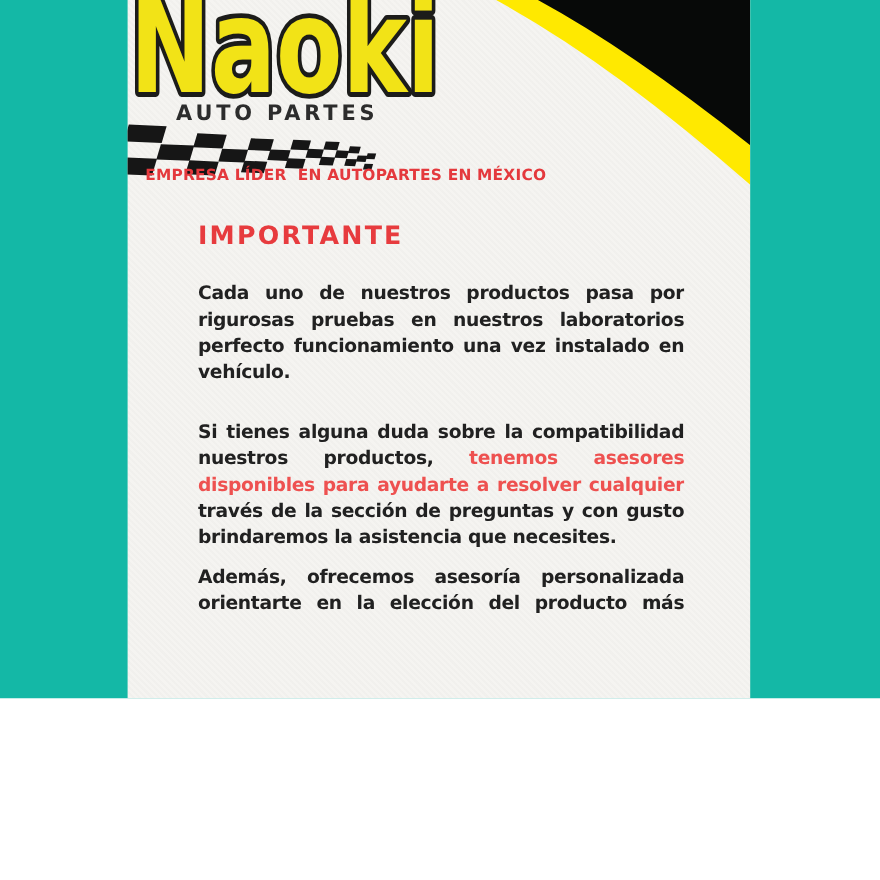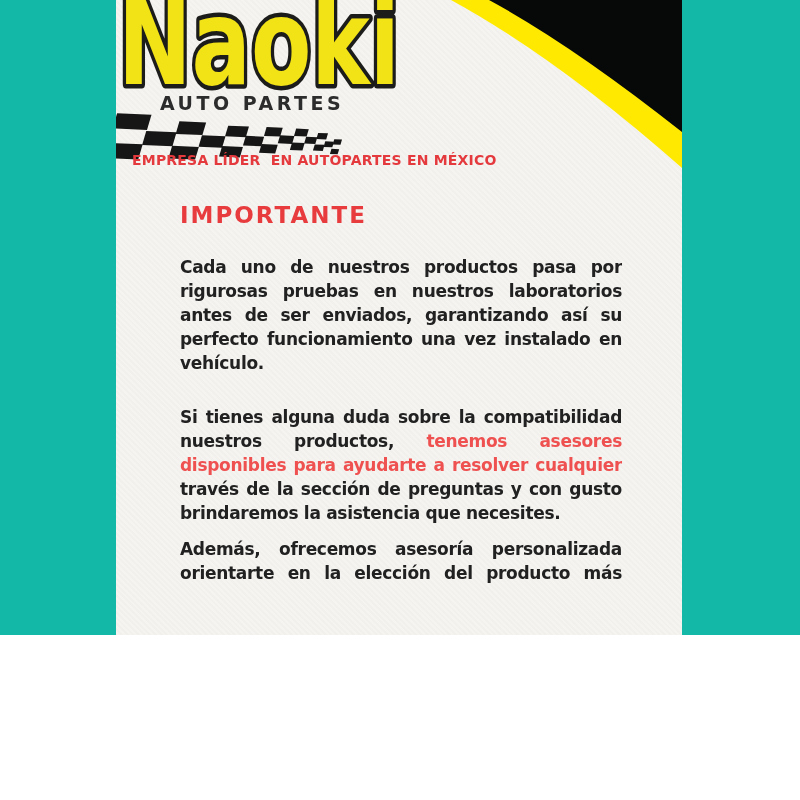--- a/index.html
+++ b/index.html
@@ -76,21 +76,20 @@
       </svg>
       <div class="tagline">EMPRESA LÍDER  EN AUTOPARTES EN MÉXICO</div>
     </header>
 
     <main class="content">
       <h1 class="heading">IMPORTANTE</h1>
       <div class="paragraphs" id="paragraphs">
           <div class="para">
             <div class="line"><span class="seg dark">Cada uno de nuestros productos pasa por</span></div>
             <div class="line"><span class="seg dark">rigurosas pruebas en nuestros laboratorios</span></div>
-            <div class="line"><span class="seg dark">antes de ser enviados, garantizando así su</span></div>
             <div class="line"><span class="seg dark">perfecto funcionamiento una vez instalado en tu</span></div>
             <div class="line last"><span class="seg dark">vehículo.</span></div>
           </div>
           <div class="para">
             <div class="line"><span class="seg dark">Si tienes alguna duda sobre la compatibilidad de</span></div>
             <div class="line"><span class="seg dark">nuestros productos, </span><span class="seg red">tenemos asesores expertos</span></div>
             <div class="line"><span class="seg red">disponibles para ayudarte a resolver cualquier</span></div>
             <div class="line"><span class="seg dark">través de la sección de preguntas y con gusto te</span></div>
             <div class="line last"><span class="seg dark">brindaremos la asistencia que necesites.</span></div>
           </div>

